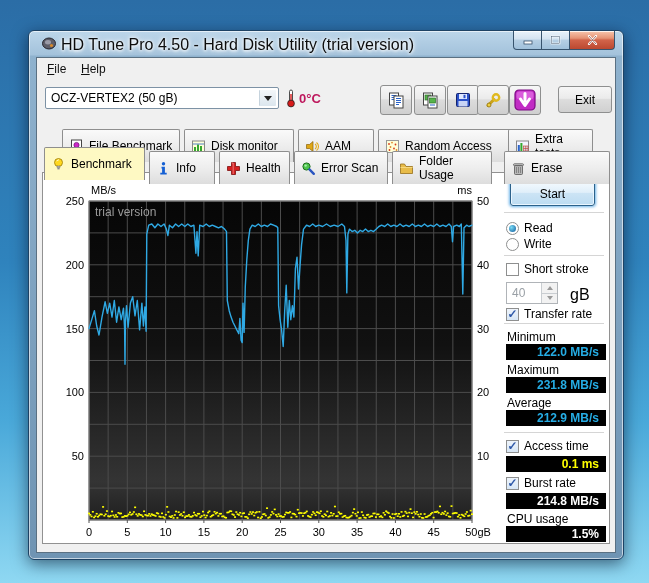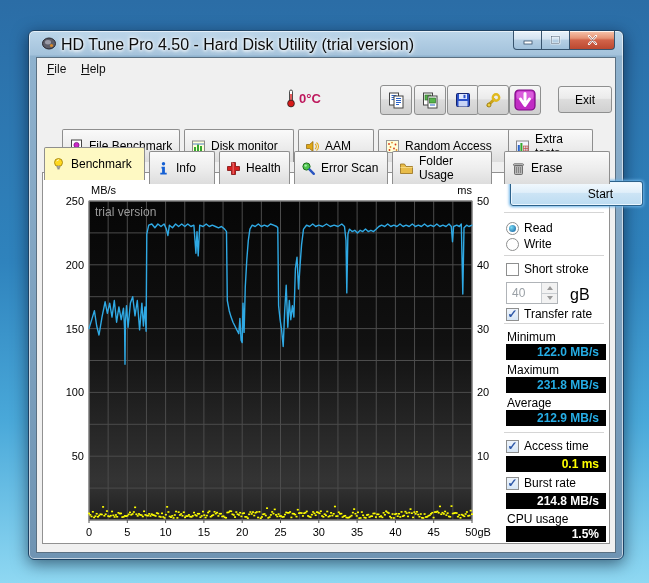--- a/index.html
+++ b/index.html
@@ -78,21 +78,21 @@
     background:#fff;border:1px solid #919191;box-sizing:border-box;z-index:1;
   }
   
   .chart-svg{position:absolute;left:3px;top:4px;}
   
   .panel{position:absolute;left:455px;top:0;width:112px;height:370px;font-size:12px;color:#000;}
   .start-btn{
     position:absolute;left:12px;top:8px;width:83px;height:23px;border-radius:3px;
     border:1px solid #2c628b;box-shadow:0 0 3px 1px #6db3e8, inset 0 0 0 1px #eaf6ff;
     background:linear-gradient(180deg,#f4fafe 0%,#e0effa 45%,#cce4f5 50%,#bcdcf2 100%);
-    display:flex;align-items:center;justify-content:center;font-size:12px;padding-left:48px;
+    display:flex;align-items:center;justify-content:center;font-size:12px;
   }
   .sep{position:absolute;left:6px;width:100px;height:0;border-top:1px solid #d5d5d5;border-bottom:1px solid #fff;}
   .radio-row,.check-row{position:absolute;left:8px;display:flex;align-items:center;gap:5px;}
   .radio{width:13px;height:13px;border-radius:50%;border:1px solid #8e8f8f;background:#fff;box-sizing:border-box;position:relative;}
   .radio.sel::after{content:"";position:absolute;left:2px;top:2px;width:7px;height:7px;border-radius:50%;
     background:radial-gradient(circle at 35% 35%,#7adcf5,#2d7fb6 70%);}
   .checkbox{width:13px;height:13px;border:1px solid #8e8f8f;background:#fff;box-sizing:border-box;
     display:flex;align-items:center;justify-content:center;font-size:12px;line-height:11px;color:#2e58a8;font-weight:bold;}
   .checkbox.checked{background:linear-gradient(180deg,#eef4fb,#d7e6f5);}
   .spinner{position:absolute;left:8px;top:45px;width:52px;height:22px;border:1px solid #b0b4b8;background:#fff;box-sizing:border-box;}
@@ -143,20 +143,28 @@
     </div>
   </div>
 
   <div class="client">
 
     <div class="menubar">
       <span class="menu-item accel" style="left:6px">File</span>
       <span class="menu-item accel" style="left:40px">Help</span>
     </div>
 
+    <div class="combo">
+      <span>OCZ-VERTEX2 (50 gB)</span>
+      <span class="combo-arrow">
+        <svg width="8" height="5" viewBox="0 0 8 5">
+            <path d="M0 0 L8 0 L4 5 Z" fill="#222"></path>
+          </svg>
+      </span>
+    </div>
     <svg class="thermo" viewBox="0 0 12 20">
       <rect x="4.5" y="2" width="3" height="12" rx="1.5" fill="#fff" stroke="#222" stroke-width="0.8"></rect>
       <rect x="5.3" y="6" width="1.4" height="8" fill="#d81a1a"></rect>
       <circle cx="6" cy="15.5" r="3.4" fill="#d81a1a" stroke="#222" stroke-width="0.8"></circle>
     </svg>
     <span class="temp-label">0°C</span>
 
     <div class="tbtn" style="left:343px">
       <svg width="17" height="17" viewBox="0 0 17 17">
         <rect x="1.5" y="1" width="9" height="12" fill="#fff" stroke="#444" stroke-width="1"></rect>

